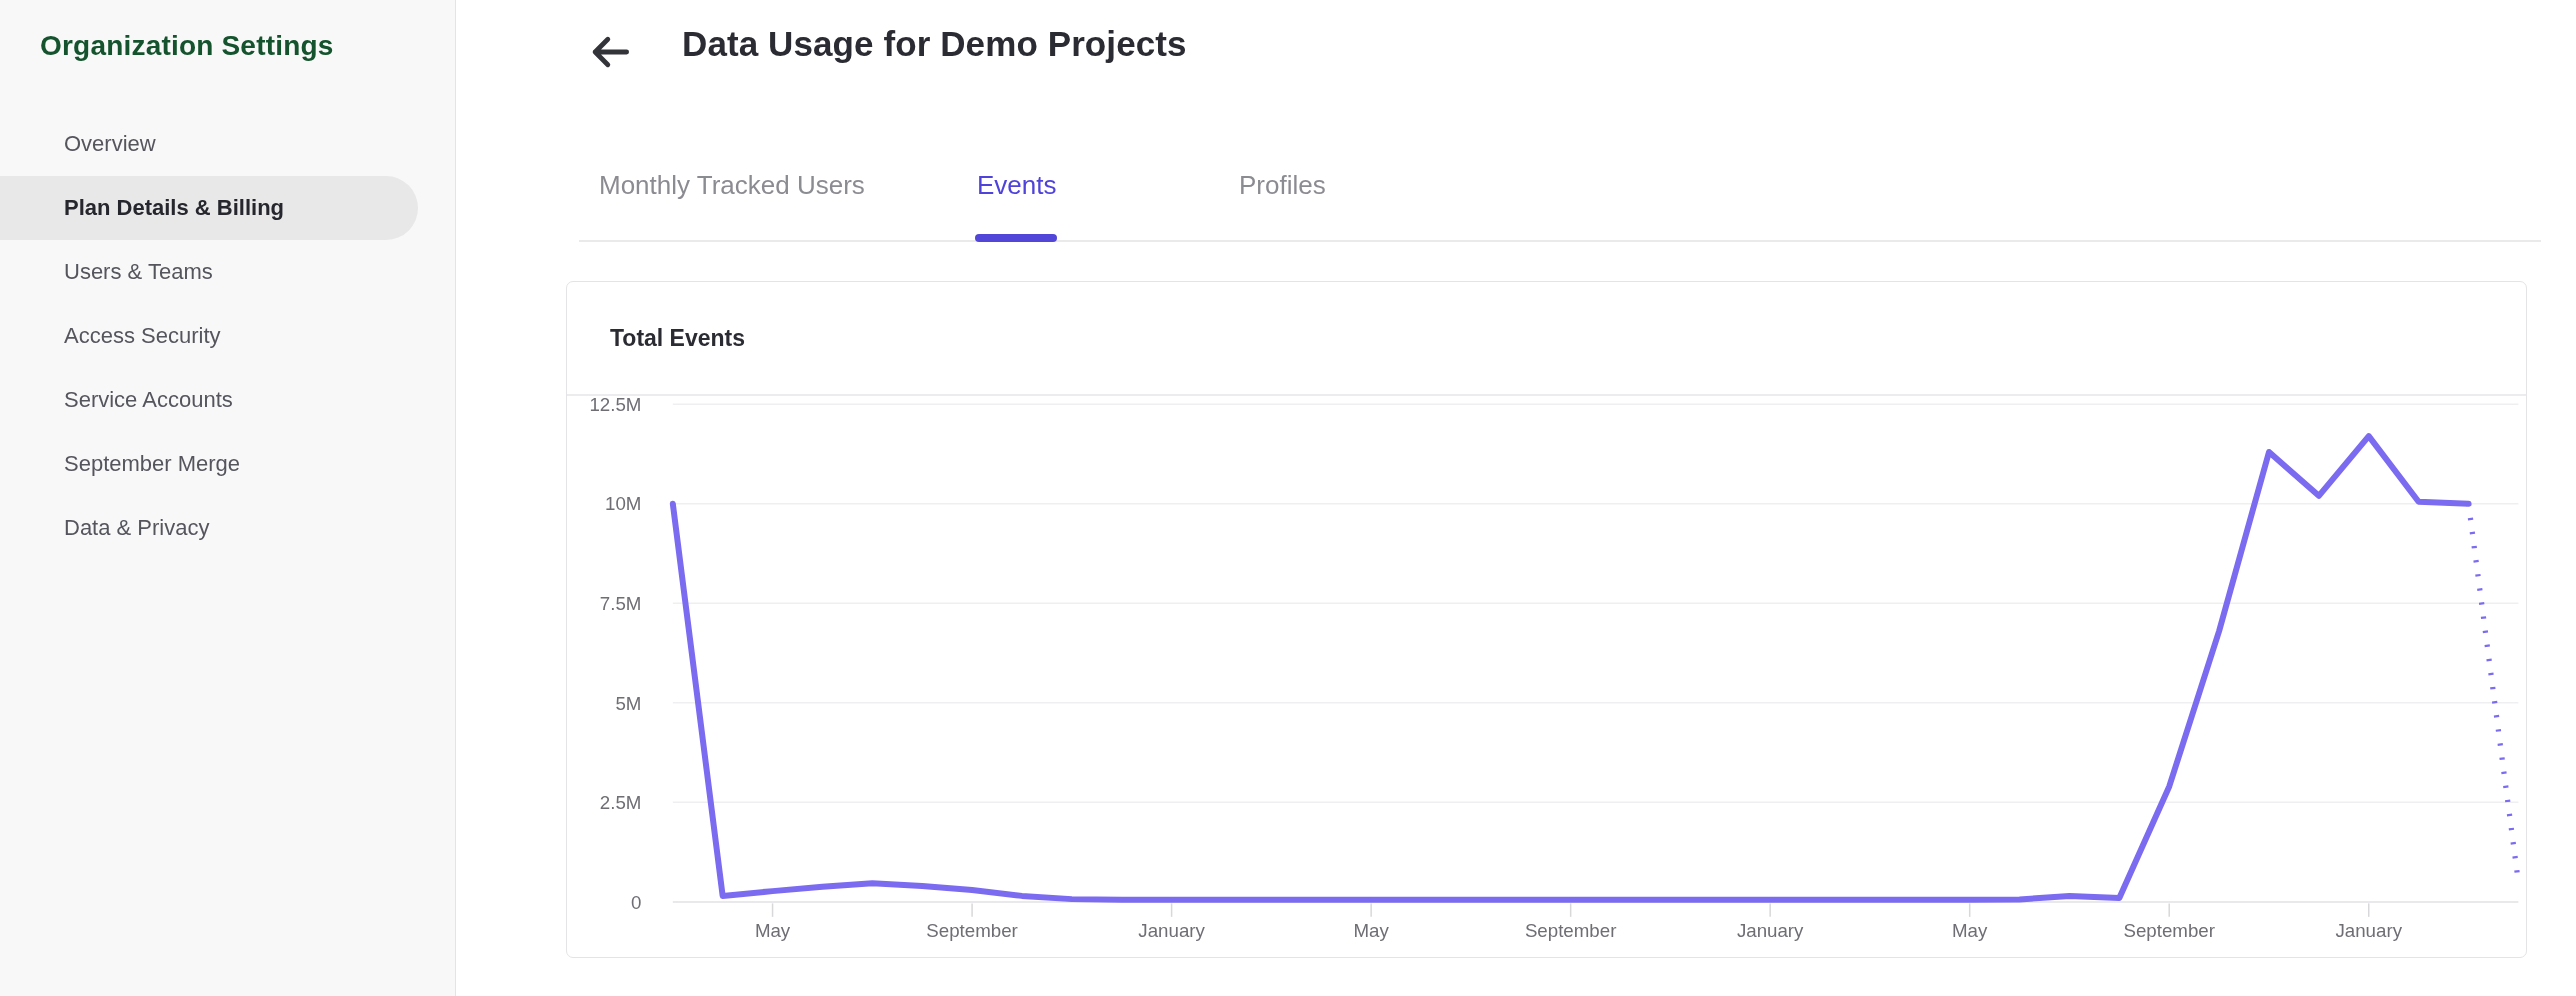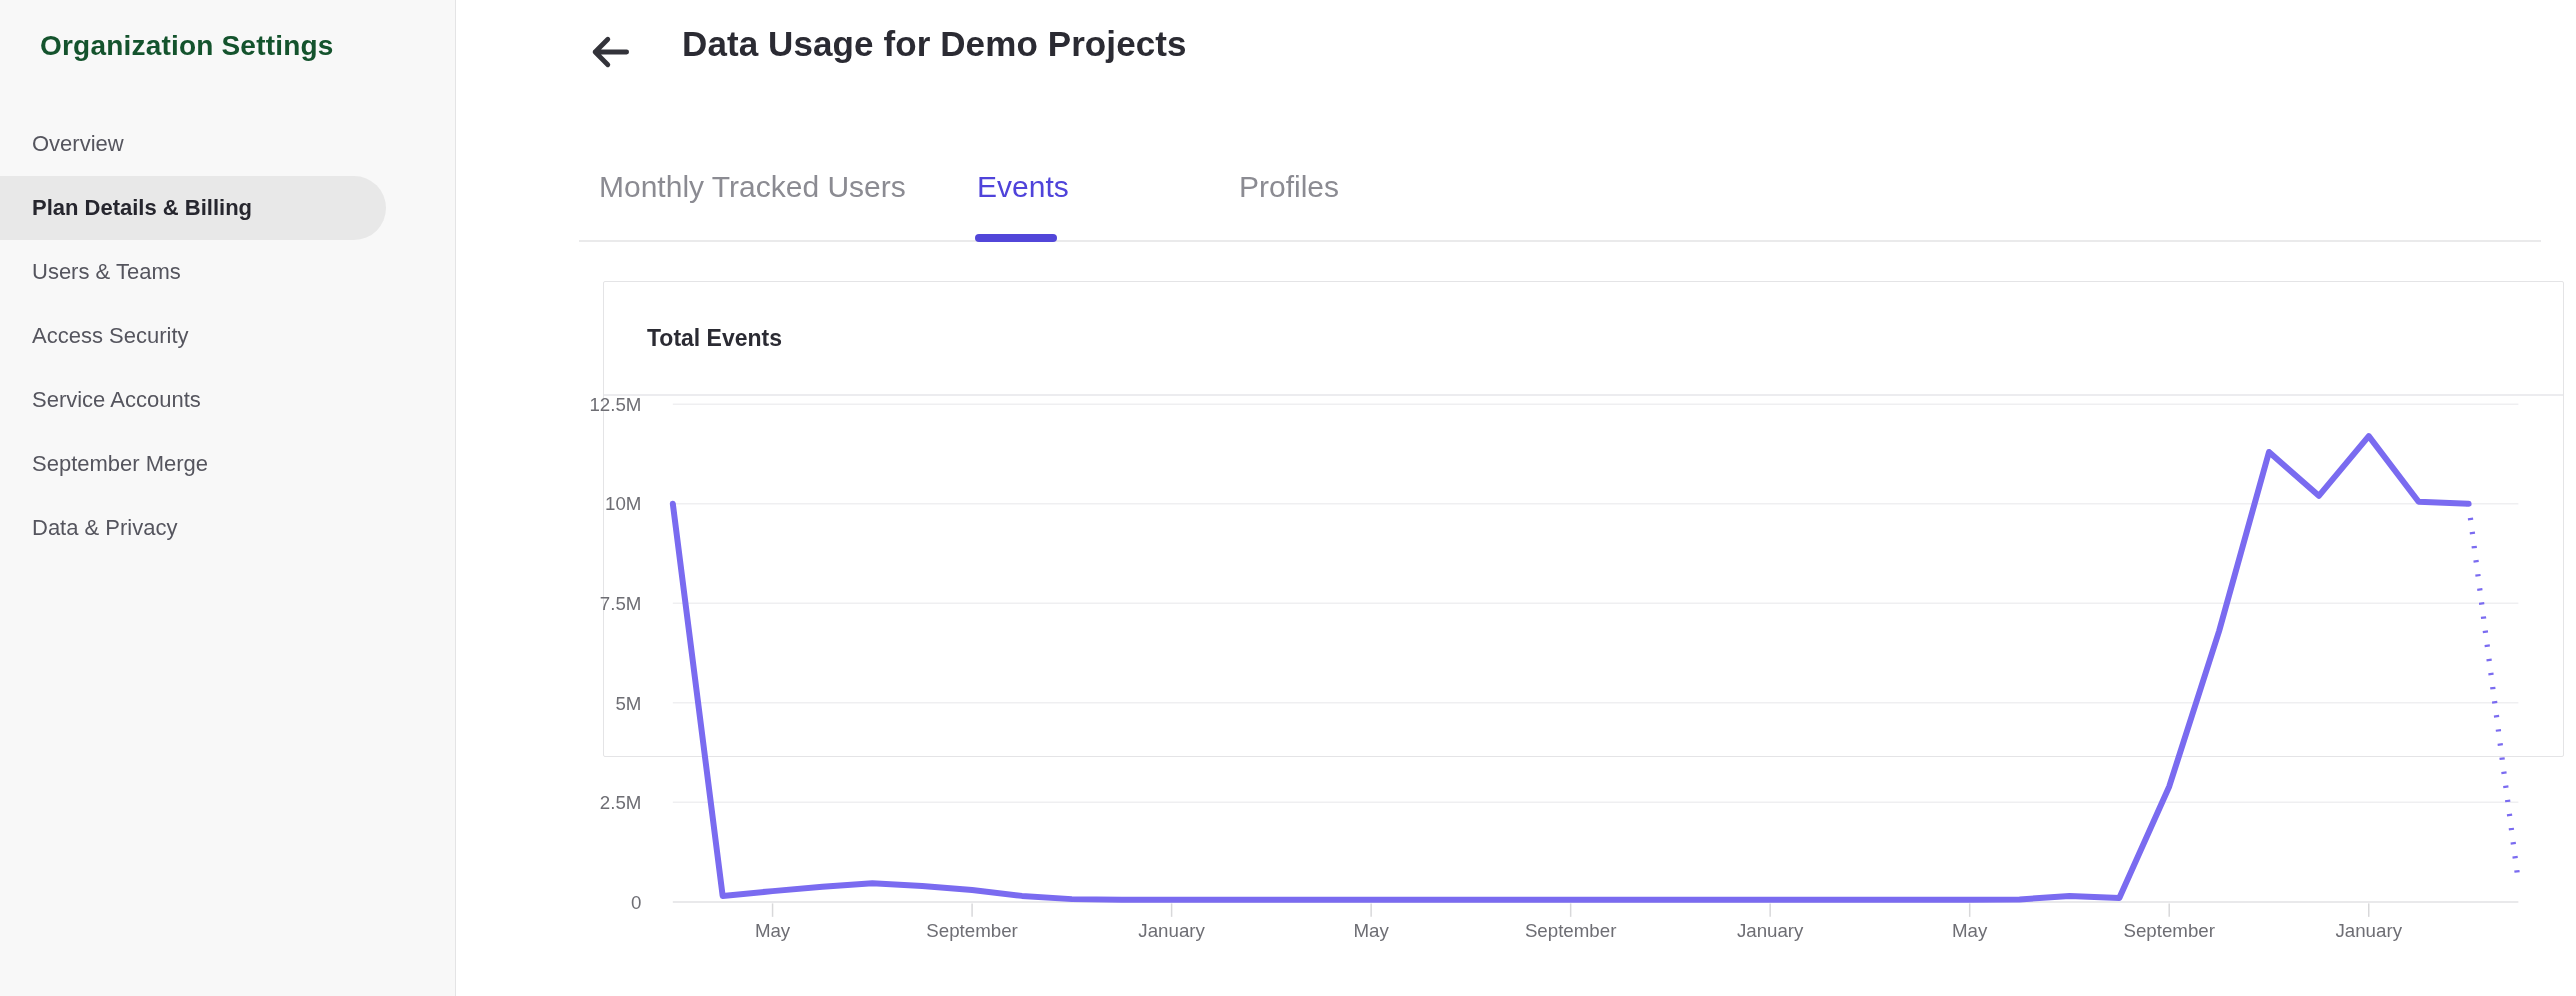--- a/index.html
+++ b/index.html
@@ -3,37 +3,37 @@
 <meta charset="utf-8">
 <style>
   html,body{margin:0;padding:0;background:#ffffff;}
   body{width:2576px;height:997px;overflow:hidden;font-family:"Liberation Sans",sans-serif;position:relative;}
   .page{position:absolute;inset:0;background:#ffffff;}
 
   
   .sidebar{position:absolute;left:0;top:0;width:455px;height:997px;background:#f8f8f8;border-right:1.5px solid #e4e4e5;}
   .sidebar-title{position:absolute;left:40px;top:30px;font-size:28px;font-weight:700;color:#14532d;letter-spacing:0.2px;}
   .sidebar-nav{position:absolute;left:0;top:112px;right:0;}
-  .nav-item{height:64px;line-height:64px;padding-left:32px;font-size:22px;color:#55555e;cursor:pointer;white-space:nowrap;}
+  .nav-item{height:64px;line-height:64px;padding-left:64px;font-size:22px;color:#55555e;cursor:pointer;white-space:nowrap;}
   .nav-item.selected{background:#e8e8e8;width:354px;border-radius:0 32px 32px 0;color:#26262e;font-weight:700;}
 
   
   .back-btn{position:absolute;left:589px;top:31px;width:42px;height:42px;background:none;border:none;padding:0;cursor:pointer;}
   .page-title{position:absolute;left:682px;top:24px;margin:0;font-size:35px;font-weight:700;color:#2b2b33;letter-spacing:0.1px;text-align:center;}
 
   
-  .tab{position:absolute;top:170px;font-size:30px;color:#8b8b92;cursor:pointer;white-space:nowrap;}
+  .tab{position:absolute;top:170px;font-size:26px;color:#8b8b92;cursor:pointer;white-space:nowrap;}
   .tab-mtu{left:599px;}
   .tab-events{left:977px;color:#4f43da;font-weight:500;}
   .tab-profiles{left:1239px;}
   .tab-underline{position:absolute;left:975px;top:234px;width:82px;height:8.2px;border-radius:4.5px;background:#5246d9;}
   .tab-border{position:absolute;left:579px;top:240px;width:1962px;height:1.5px;background:#eaeaeb;}
 
   
-  .card{position:absolute;left:603px;top:281px;width:1961px;height:476px;background:#ffffff;border:1.5px solid #e4e4e6;border-radius:2px;box-sizing:border-box;}
+  .card{position:absolute;left:566px;top:281px;width:1961px;height:677px;background:#ffffff;border:1.5px solid #e4e4e6;border-radius:7px;box-sizing:border-box;}
   .card-title{position:absolute;left:43px;top:43px;font-size:23px;font-weight:700;color:#2b2b33;}
   .card-divider{position:absolute;left:0;right:0;top:112px;height:1.5px;background:#ececef;}
 
   
   #chart-svg{position:absolute;left:0;top:0;width:2576px;height:997px;}
 </style>
 </head>
 <body>
 
 <div class="page">

